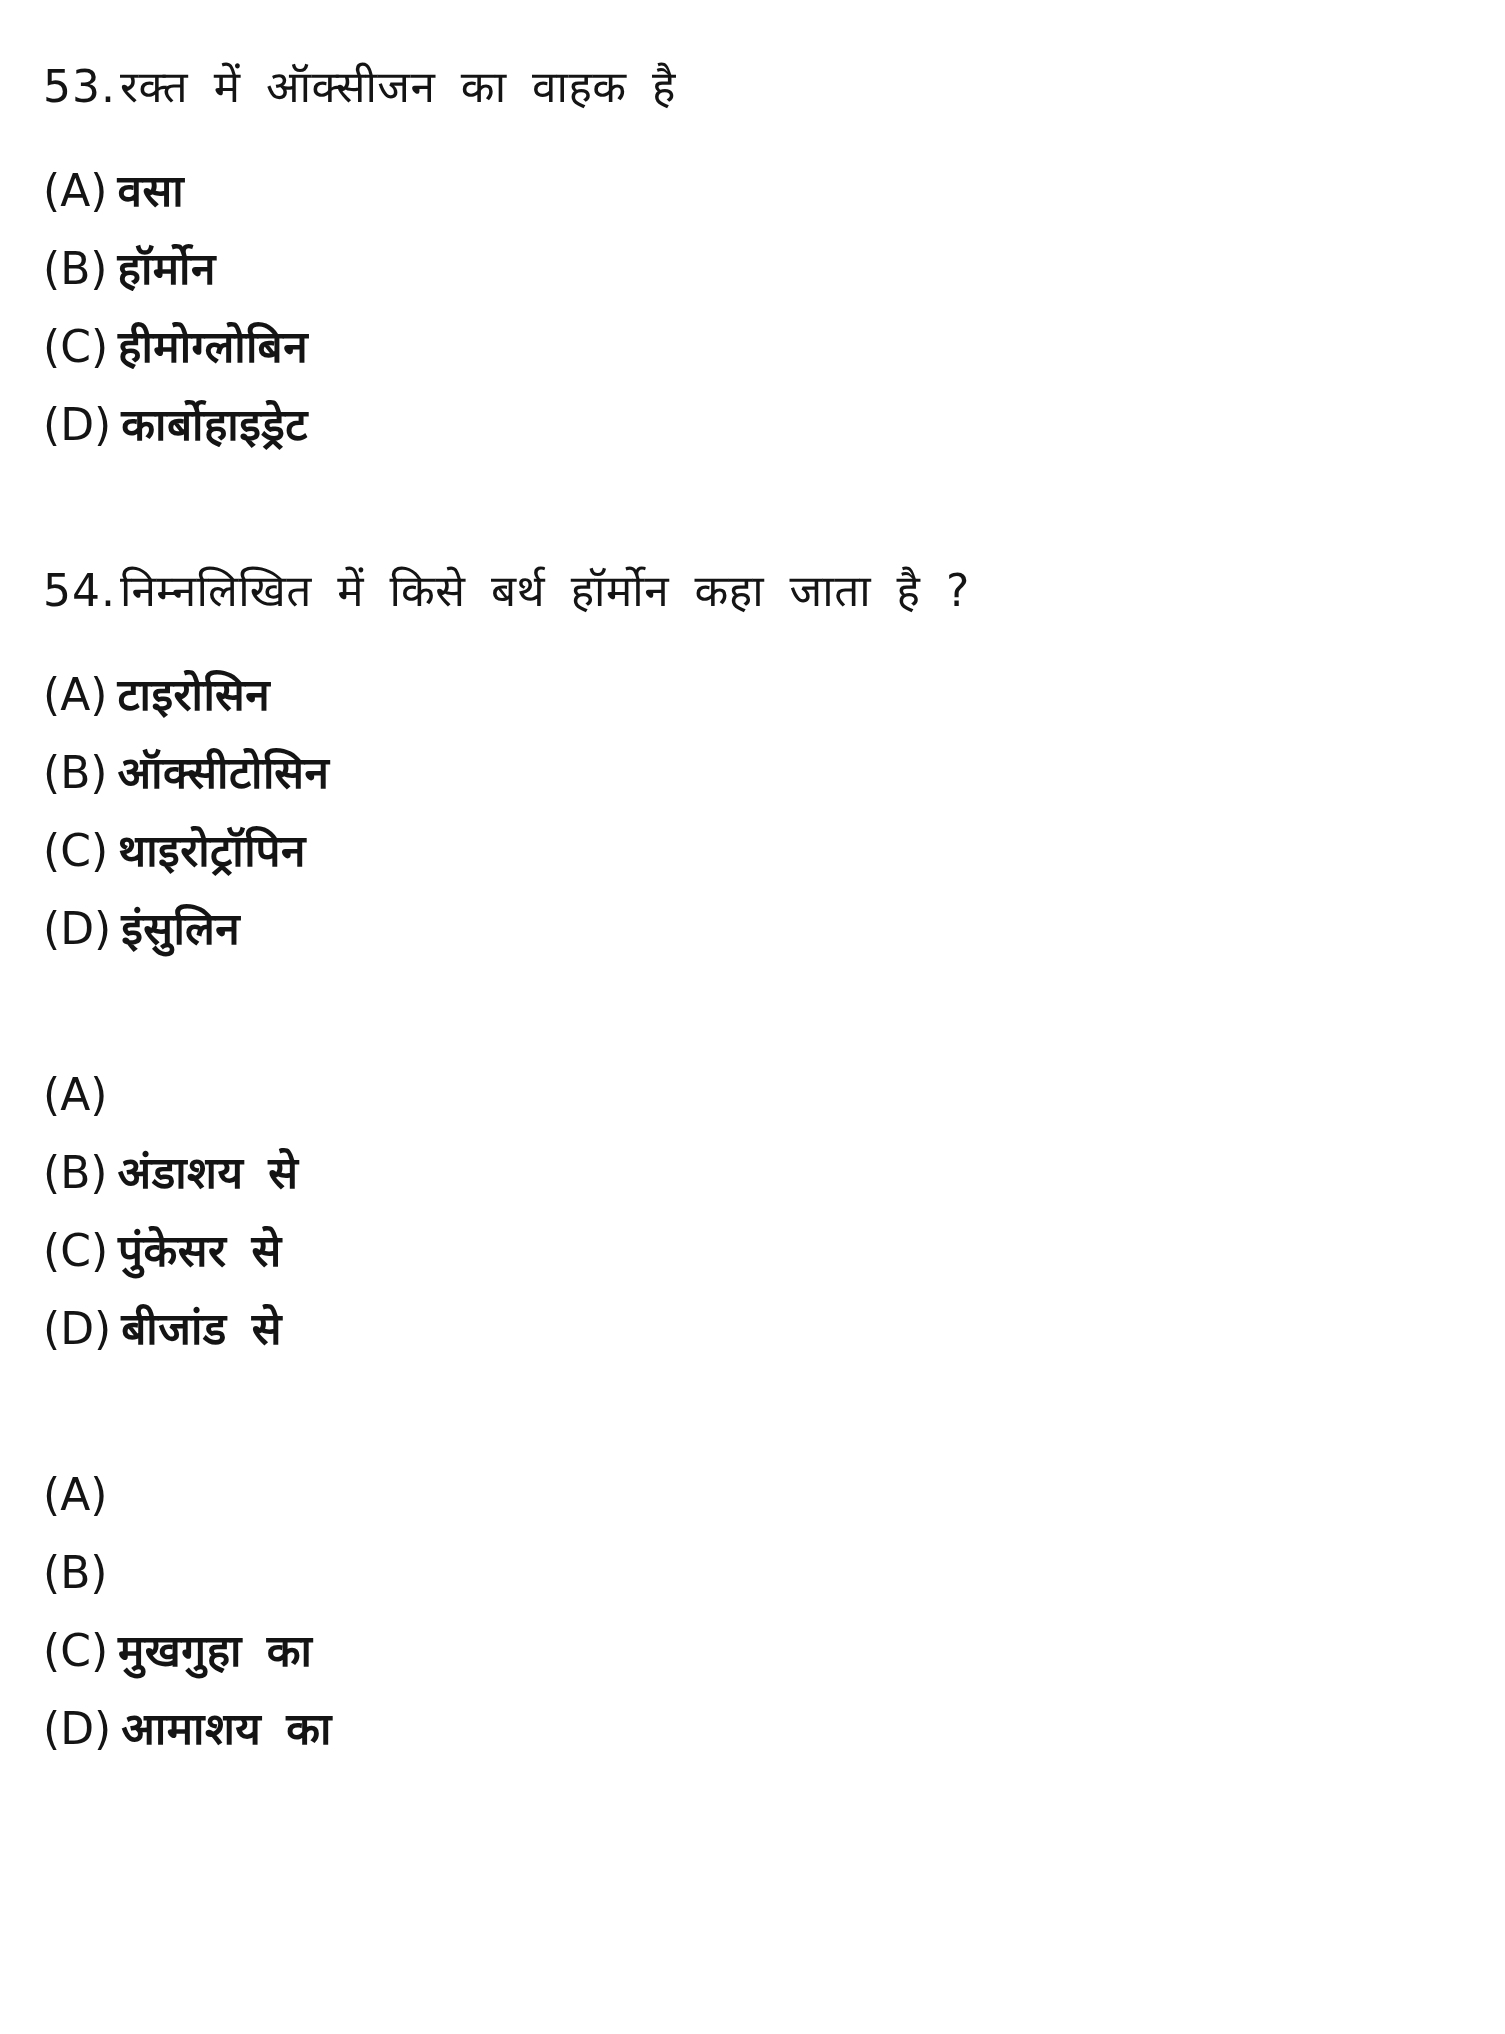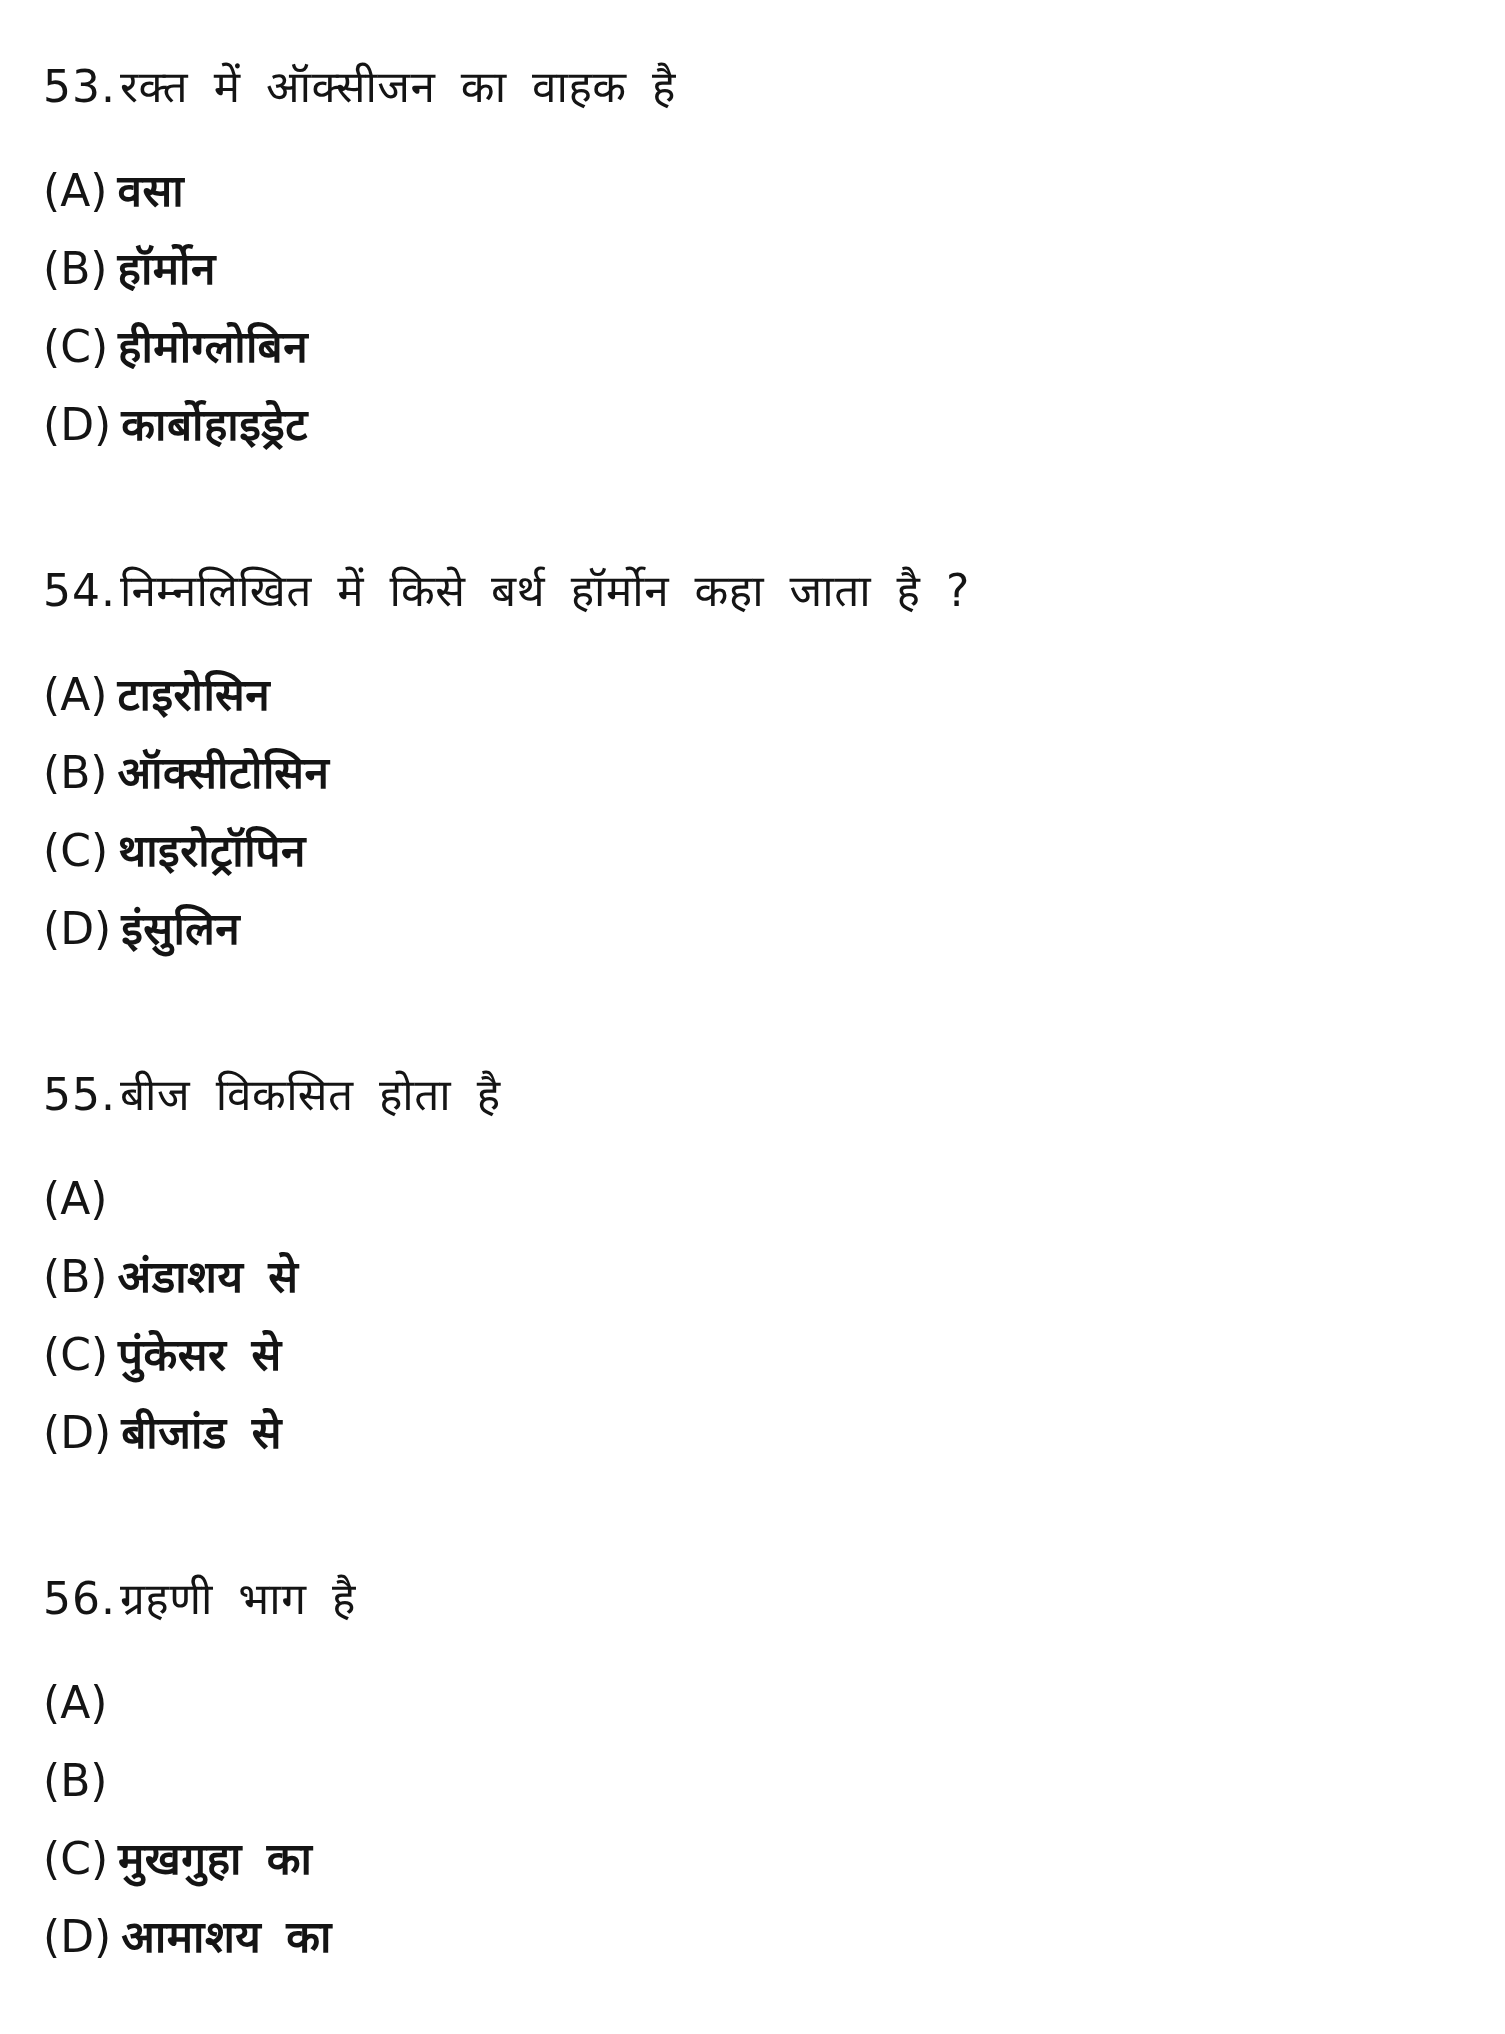--- a/index.html
+++ b/index.html
@@ -106,46 +106,38 @@
       <span class="opt-label">(C)</span>
       <span class="opt-text">थाइरोट्रॉपिन</span>
     </div>
     <div class="opt-line">
       <span class="opt-label">(D)</span>
       <span class="opt-text">इंसुलिन</span>
     </div>
   </section>
 
   <section class="question">
-    <div class="q-line">
-      <span class="q-num">55.</span>
-      <span class="q-text">बीज विकसित होता है</span>
-    </div>
     <div class="opt-line">
       <span class="opt-label">(A)</span>
     </div>
     <div class="opt-line">
       <span class="opt-label">(B)</span>
       <span class="opt-text">अंडाशय से</span>
     </div>
     <div class="opt-line">
       <span class="opt-label">(C)</span>
       <span class="opt-text">पुंकेसर से</span>
     </div>
     <div class="opt-line">
       <span class="opt-label">(D)</span>
       <span class="opt-text">बीजांड से</span>
     </div>
   </section>
 
   <section class="question">
-    <div class="q-line">
-      <span class="q-num">56.</span>
-      <span class="q-text">ग्रहणी भाग है</span>
-    </div>
     <div class="opt-line">
       <span class="opt-label">(A)</span>
     </div>
     <div class="opt-line">
       <span class="opt-label">(B)</span>
     </div>
     <div class="opt-line">
       <span class="opt-label">(C)</span>
       <span class="opt-text">मुखगुहा का</span>
     </div>

